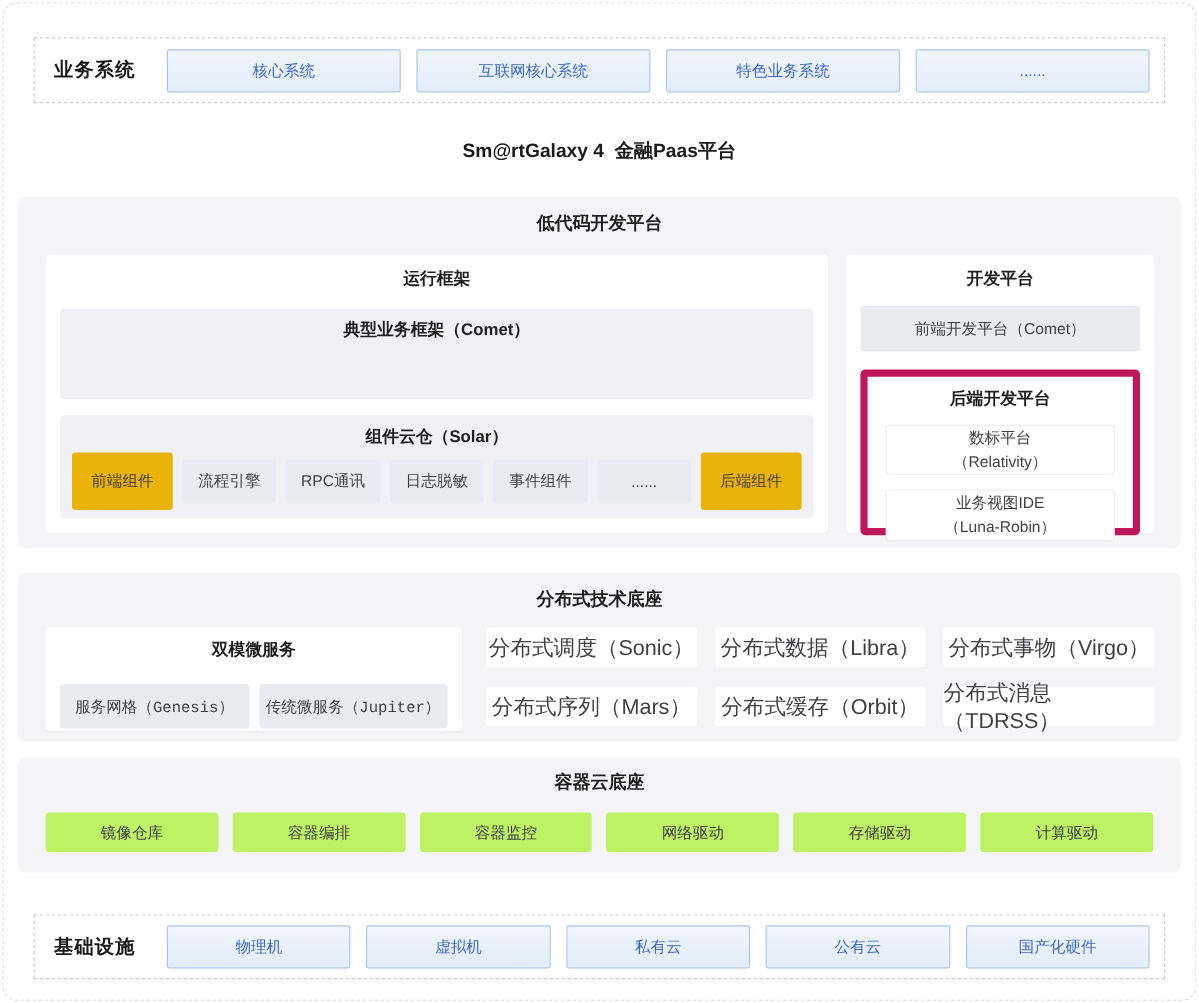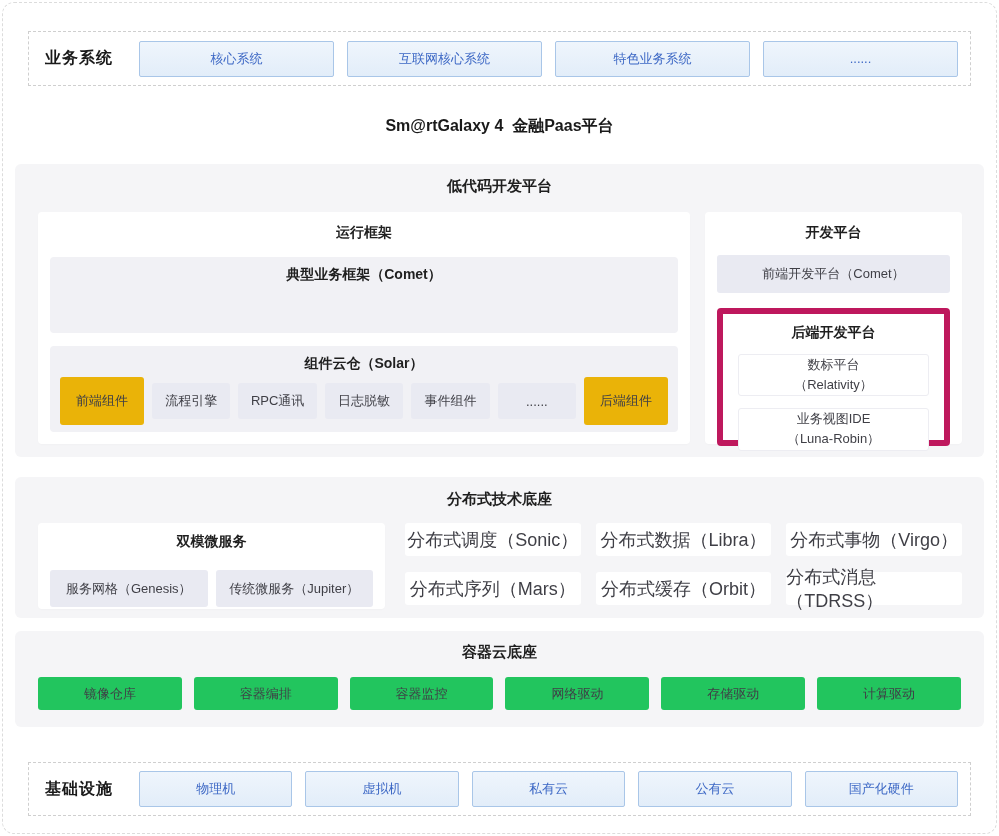--- a/index.html
+++ b/index.html
@@ -35,21 +35,21 @@
 
   .vela-box{margin:13px 12px 0;height:38px;background:#e9eaf2;border-radius:3px;display:flex;align-items:center;justify-content:center;font-size:13px;color:#3f3f46;}
   .backend-box{margin:15px 12px 0;height:126px;background:#fff;border:6px solid #be185d;border-radius:4px;}
   .backend-row{display:flex;gap:12px;padding:0 15px;margin-top:12px;flex-direction:column;}
   .backend-item{flex:1;height:64px;background:#fff;border:1px solid #ededf2;border-radius:3px;display:flex;flex-direction:column;align-items:center;justify-content:center;font-size:13px;color:#3f3f46;line-height:1.55;}
 
   .dist-grid{position:absolute;left:390px;right:22px;top:46px;display:grid;grid-template-columns:repeat(3,1fr);column-gap:15px;row-gap:16px;}
   .dist-item{height:33px;background:#fff;border-radius:3px;display:flex;align-items:center;justify-content:center;font-size:18px;color:#3f3f46;}
 
   .cont-row{display:flex;gap:12px;padding:0 23px;margin-top:15px;}
-  .cont-item{flex:1;height:33px;background:#22c55e;border-radius:3px;display:flex;align-items:center;justify-content:center;font-size:13px;color:#3f3f46;}
+  .cont-item{flex:1;height:33px;background:#bef264;border-radius:3px;display:flex;align-items:center;justify-content:center;font-size:13px;color:#3f3f46;}
 </style>
 </head>
 <body>
 
 <div class="page">
   <div class="outer-dash"></div>
 
   <div class="band" style="top:31px;height:53px;">
     <div class="band-label">业务系统</div>
     <div class="band-items">
@@ -103,21 +103,21 @@
         </div>
       </div>
     </div>
   </div>
 
   <div class="gray-section" style="top:477px;height:141px;">
     <div class="section-title">分布式技术底座</div>
 
     <div class="white-card" style="left:23px;top:46px;width:347px;height:86px;">
       <div class="card-title" style="padding-top:10px;">双模微服务</div>
-      <div class="item-row" style="gap:8px;padding:11px 12px;margin-top:8px;">
+      <div class="item-row" style="gap:8px;padding:11px 12px;margin-top:8px;font-family:Liberation Mono, monospace;">
         <div class="lav-item" style="height:37px;">服务网格（Genesis）</div>
         <div class="lav-item" style="height:37px;">传统微服务（Jupiter）</div>
       </div>
     </div>
 
     <div class="dist-grid">
       <div class="dist-item">分布式调度（Sonic）</div>
       <div class="dist-item">分布式数据（Libra）</div>
       <div class="dist-item">分布式事物（Virgo）</div>
       <div class="dist-item">分布式序列（Mars）</div>

